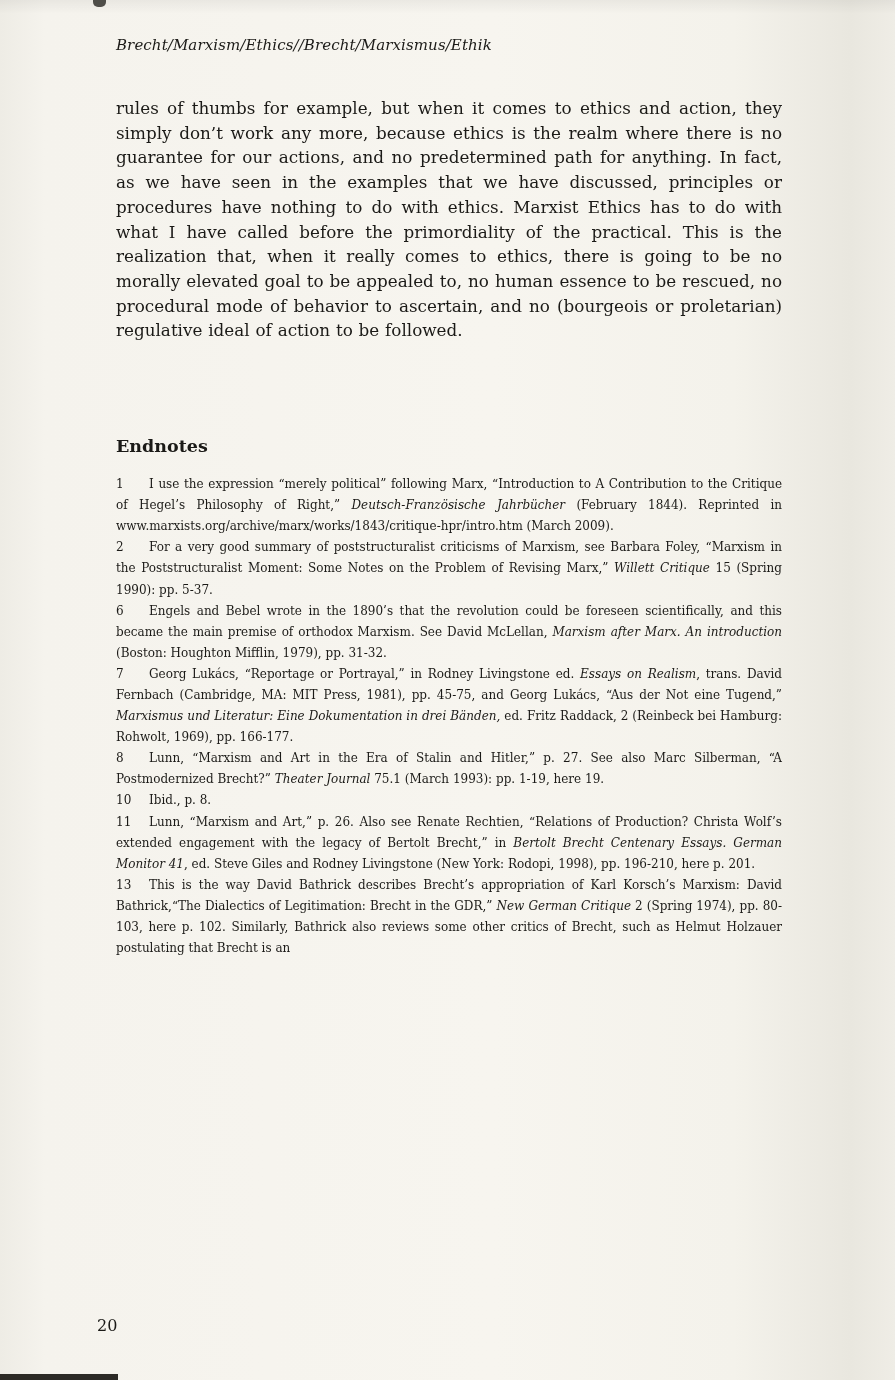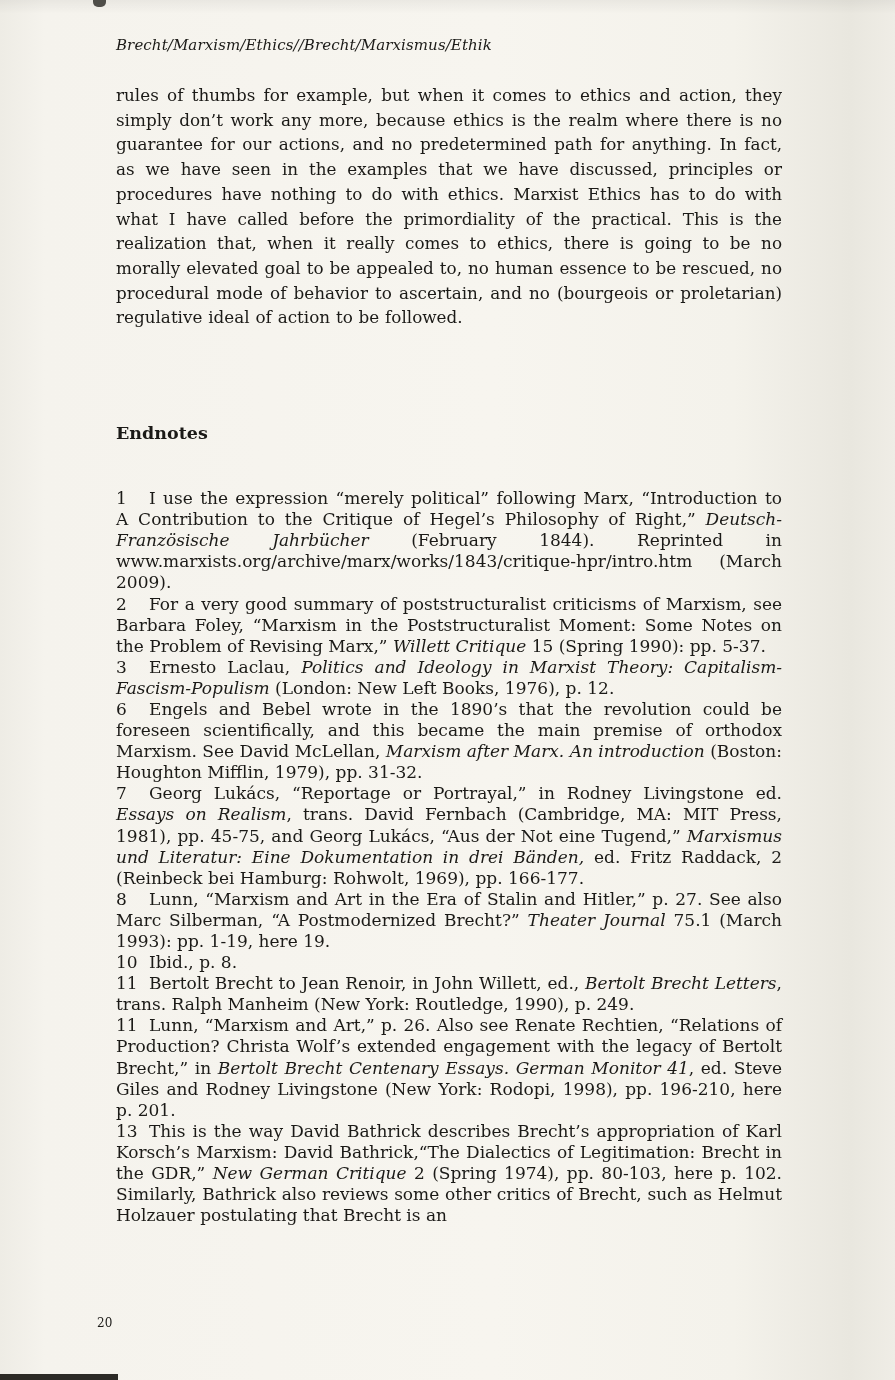--- a/index.html
+++ b/index.html
@@ -22,51 +22,51 @@
     position: absolute;
     left: 116px;
     top: 36px;
     font-style: italic;
     font-size: 15px;
     letter-spacing: 0.1px;
   }
   .content {
     position: absolute;
     left: 116px;
-    top: 83px;
+    top: 96px;
     width: 666px;
   }
   .body-paragraph {
     font-size: 16.8px;
     line-height: 24.7px;
     text-align: justify;
     word-spacing: 0.03em;
   }
   .endnotes-heading {
     margin-top: 93px;
-    margin-bottom: 45px;
+    margin-bottom: 18px;
     font-size: 17.5px;
     font-weight: bold;
   }
   .endnotes-list {
-    font-size: 17px;
+    font-size: 12px;
     line-height: 21.1px;
     text-align: justify;
   }
   .note { margin: 0; }
   .note .note-num {
     display: inline-block;
     min-width: 33px;
   }
   .note em { font-style: italic; }
   .page-number {
     position: absolute;
     left: 97px;
     top: 1316px;
-    font-size: 12px;
+    font-size: 16px;
   }
   
   .artifact-top {
     position: absolute;
     left: 93px;
     top: 0;
     width: 13px;
     height: 7px;
     background: #33312d;
     border-radius: 0 0 5px 5px;
@@ -94,26 +94,24 @@
 
   <div class="content">
 
     <p class="body-paragraph">rules of thumbs for example, but when it comes to ethics and action, they simply don’t work any more, because ethics is the realm where there is no guarantee for our actions, and no predetermined path for anything. In fact, as we have seen in the examples that we have discussed, principles or procedures have nothing to do with ethics. Marxist Ethics has to do with what I have called before the primordiality of the practical. This is the realization that, when it really comes to ethics, there is going to be no morally elevated goal to be appealed to, no human essence to be rescued, no procedural mode of behavior to ascertain, and no (bourgeois or proletarian) regulative ideal of action to be followed.</p>
 
     <h2 class="endnotes-heading">Endnotes</h2>
 
     <div class="endnotes-list">
         <p class="note"><span class="note-num">1</span><span>I use the expression “merely political” following Marx, “Introduction to A Contribution to the Critique of Hegel’s Philosophy of Right,” </span><em>Deutsch-Französische Jahrbücher</em><span> (February 1844). Reprinted in www.marxists.org/archive/marx/works/1843/critique-hpr/intro.htm (March 2009).</span></p>
         <p class="note"><span class="note-num">2</span><span>For a very good summary of poststructuralist criticisms of Marxism, see Barbara Foley, “Marxism in the Poststructuralist Moment: Some Notes on the Problem of Revising Marx,” </span><em>Willett Critique</em><span> 15 (Spring 1990): pp. 5-37.</span></p>
-        <p class="note"><span class="note-num">3</span><span>Ernesto Laclau, </span><em>Politics and Ideology in Marxist Theory: Capitalism-Fascism-Populism</em><span> (London: New Left Books, 1976), p. 12.</span></p>
         <p class="note"><span class="note-num">6</span><span>Engels and Bebel wrote in the 1890’s that the revolution could be foreseen scientifically, and this became the main premise of orthodox Marxism. See David McLellan, </span><em>Marxism after Marx. An introduction</em><span> (Boston: Houghton Mifflin, 1979), pp. 31-32.</span></p>
         <p class="note"><span class="note-num">7</span><span>Georg Lukács, “Reportage or Portrayal,” in Rodney Livingstone ed. </span><em>Essays on Realism</em><span>, trans. David Fernbach (Cambridge, MA: MIT Press, 1981), pp. 45-75, and Georg Lukács, “Aus der Not eine Tugend,” </span><em>Marxismus und Literatur: Eine Dokumentation in drei Bänden,</em><span> ed. Fritz Raddack, 2 (Reinbeck bei Hamburg: Rohwolt, 1969), pp. 166-177.</span></p>
         <p class="note"><span class="note-num">8</span><span>Lunn, “Marxism and Art in the Era of Stalin and Hitler,” p. 27. See also Marc Silberman, “A Postmodernized Brecht?” </span><em>Theater Journal</em><span> 75.1 (March 1993): pp. 1-19, here 19.</span></p>
         <p class="note"><span class="note-num">10</span><span>Ibid., p. 8.</span></p>
-        <p class="note"><span class="note-num">11</span><span>Bertolt Brecht to Jean Renoir, in John Willett, ed., </span><em>Bertolt Brecht Letters</em><span>, trans. Ralph Manheim (New York: Routledge, 1990), p. 249.</span></p>
         <p class="note"><span class="note-num">11</span><span>Lunn, “Marxism and Art,” p. 26. Also see Renate Rechtien, “Relations of Production? Christa Wolf’s extended engagement with the legacy of Bertolt Brecht,” in </span><em>Bertolt Brecht Centenary Essays. German Monitor 41</em><span>, ed. Steve Giles and Rodney Livingstone (New York: Rodopi, 1998), pp. 196-210, here p. 201.</span></p>
         <p class="note"><span class="note-num">13</span><span>This is the way David Bathrick describes Brecht’s appropriation of Karl Korsch’s Marxism: David Bathrick,“The Dialectics of Legitimation: Brecht in the GDR,” </span><em>New German Critique</em><span> 2 (Spring 1974), pp. 80-103, here p. 102. Similarly, Bathrick also reviews some other critics of Brecht, such as Helmut Holzauer postulating that Brecht is an</span></p>
       </div>
 
   </div>
 
   <div class="page-number">20</div>
 
 </div>
 

